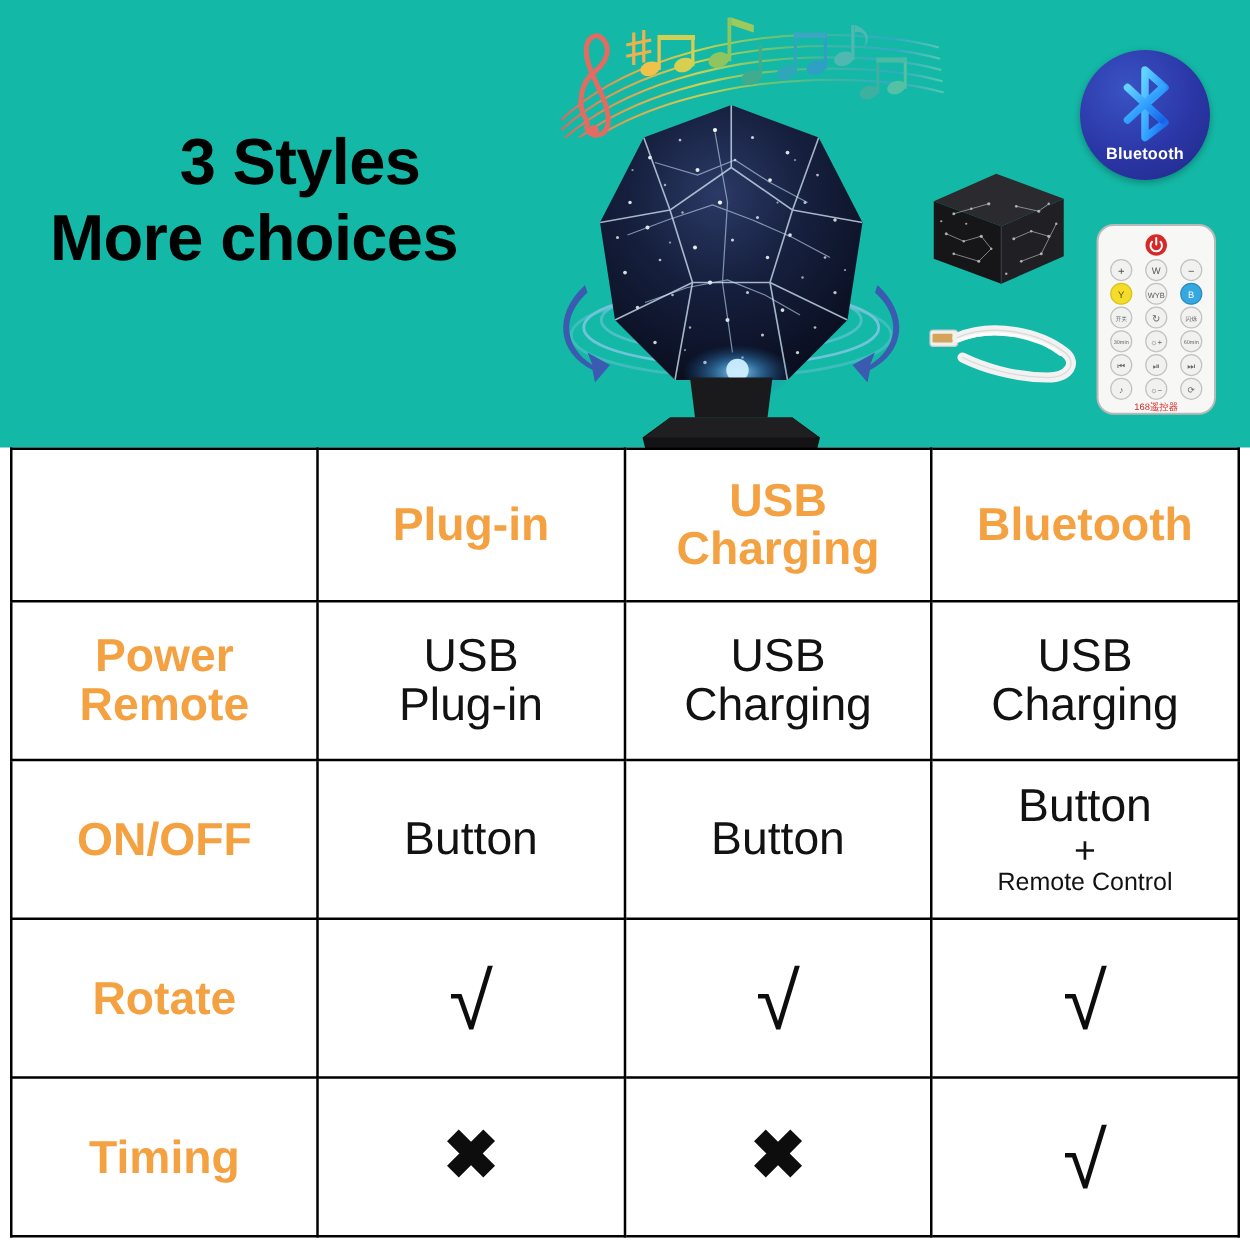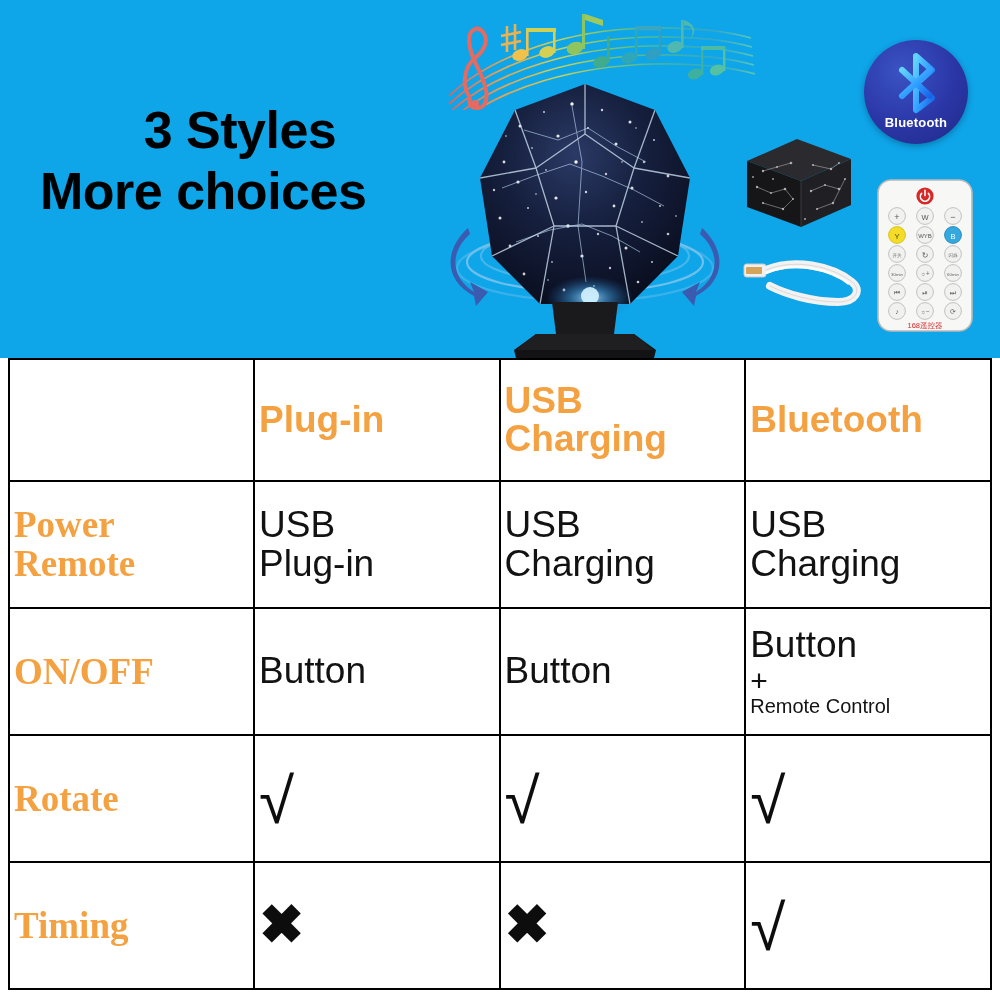--- a/index.html
+++ b/index.html
@@ -14,21 +14,21 @@
     overflow: hidden;
     font-family: "Liberation Sans", sans-serif;
     background: #ffffff;
   }
 
   
   #hero {
     position: absolute;
     left: 0; top: 0;
     width: 1000px; height: 358px;
-    background: #0ea5e9;
+    background: #14b8a6;
   }
 
   
   #headline {
     position: absolute;
     left: 40px; top: 100px;
     width: 400px;
     color: #000000;
     font-weight: bold;
     line-height: 1.18;
@@ -109,38 +109,39 @@
   
   #spec-table {
     position: absolute;
     left: 8px; top: 358px;
     width: 982px; height: 632px;
     border-collapse: collapse;
     table-layout: fixed;
   }
   #spec-table td {
     border: 2px solid #000000;
+    text-align: center;
     vertical-align: middle;
     padding: 0 4px;
     background: #ffffff;
   }
   #spec-table col.c-label { width: 245px; }
   #spec-table col.c-col   { width: 245.6px; }
 
   .row-head { height: 102px; }
   .row-body { height: 106px; }
 
   
   .hdr-cell, .lbl-cell {
     color: #F4A142;
     font-weight: bold;
     line-height: 1.02;
   }
   .hdr-cell { font-size: 37px; }
-  .lbl-cell { font-size: 37px; font-family: Liberation Serif, serif; }
+  .lbl-cell { font-size: 37px; }
   .lbl-cell.two-line { line-height: 1.04; }
 
   
   .val-cell {
     color: #121212;
     font-size: 37px;
     font-weight: normal;
     line-height: 1.04;
   }
   .val-cell .sm {

